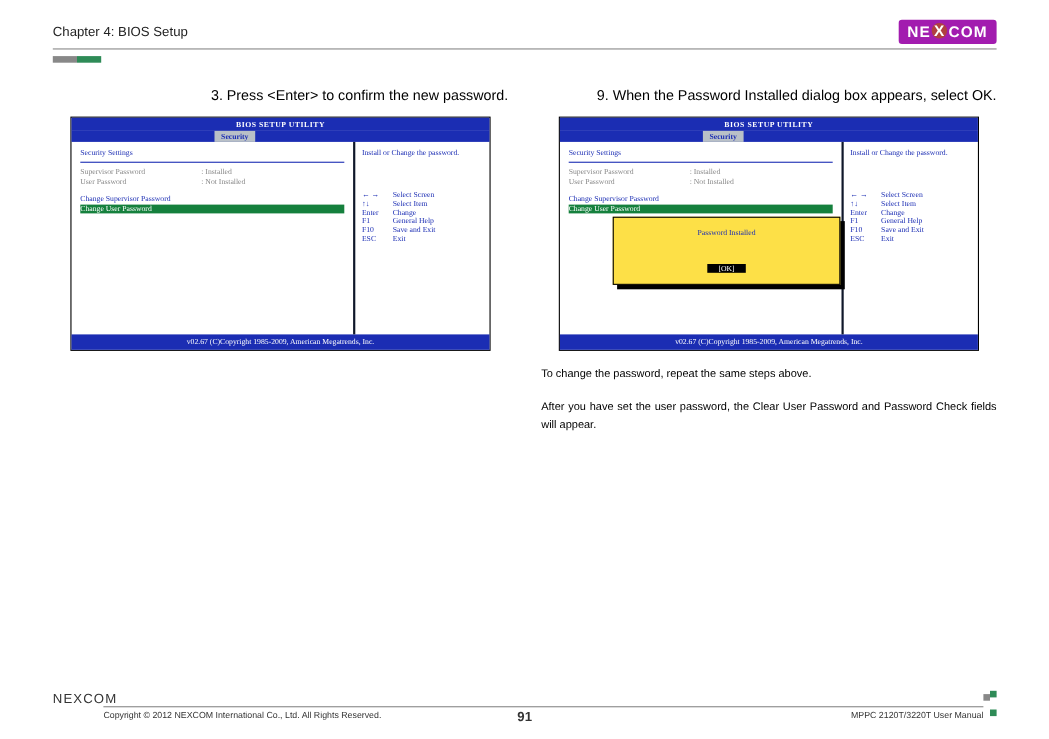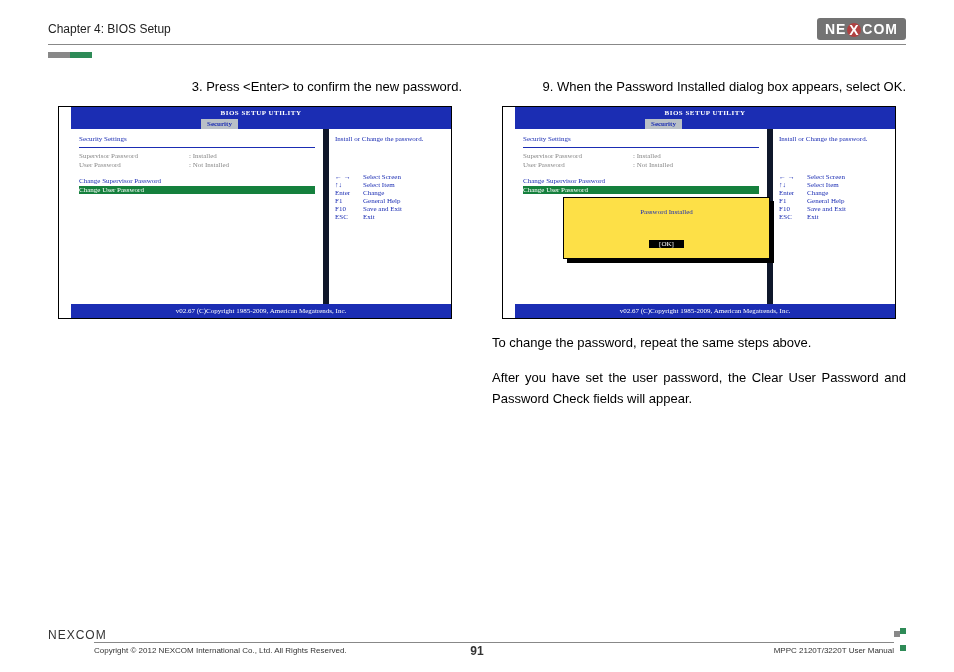--- a/index.html
+++ b/index.html
@@ -21,29 +21,29 @@
     align-items: center;
     border-bottom: 1px solid #888;
     padding-bottom: 4px;
   }
   .chapter {
     font-size: 12px;
     font-weight: 400;
     color: #222;
   }
   .logo-box {
-    background: #737373;
+    background: #a21caf;
     color: #fff;
     font-weight: bold;
     font-size: 14px;
     padding: 3px 8px;
     border-radius: 3px;
     letter-spacing: 1px;
     display: inline-flex;
-    align-items: flex-end;
+    align-items: flex-start;
   }
   .logo-x {
     color: #fff;
     background: #b04040;
     border-radius: 50%;
     display:inline-block;
     width: 14px;
     height: 14px;
     text-align:center;
     line-height:14px;
@@ -62,35 +62,34 @@
     margin-top: 28px;
   }
   .col { flex: 1 1 50%; }
   .step-text {
     font-size: 13px;
     margin-bottom: 10px;
     line-height: 1.4;
     text-align: right;
   }
   .post-text {
-    font-size: 13px;
+    font-size: 10px;
     line-height: 1.6;
     margin-top: 14px;
     text-align: justify;
   }
 
   
   .bios {
     width: 380px;
     margin: 8px auto 0 auto;
     border: 1px solid #000;
     font-family: "Times New Roman", serif;
     font-size: 7px;
     background: #fff;
-    padding-left: 12px;
   }
   .bios-title {
     background: #1b2db3;
     color: #fff;
     text-align: center;
     font-weight: bold;
     padding: 2px 0;
     letter-spacing: 0.5px;
   }
   .bios-tabs {
@@ -106,21 +105,21 @@
     font-weight: bold;
     font-family: "Times New Roman", serif;
   }
   .bios-body {
     display: flex;
     height: 175px;
     position: relative;
   }
   .bios-left {
     flex: 1 1 70%;
-    border-right: 6px solid #0f172a;
+    border-right: 2px solid #0f172a;
     padding: 6px 8px;
     color: #1b2db3;
     position: relative;
   }
   .bios-right {
     flex: 0 0 110px;
     padding: 6px 6px;
     color: #1b2db3;
   }
   .sec-head { color:#1b2db3; border-bottom: 1px solid #1b2db3; padding-bottom:4px; margin-bottom:4px; }

